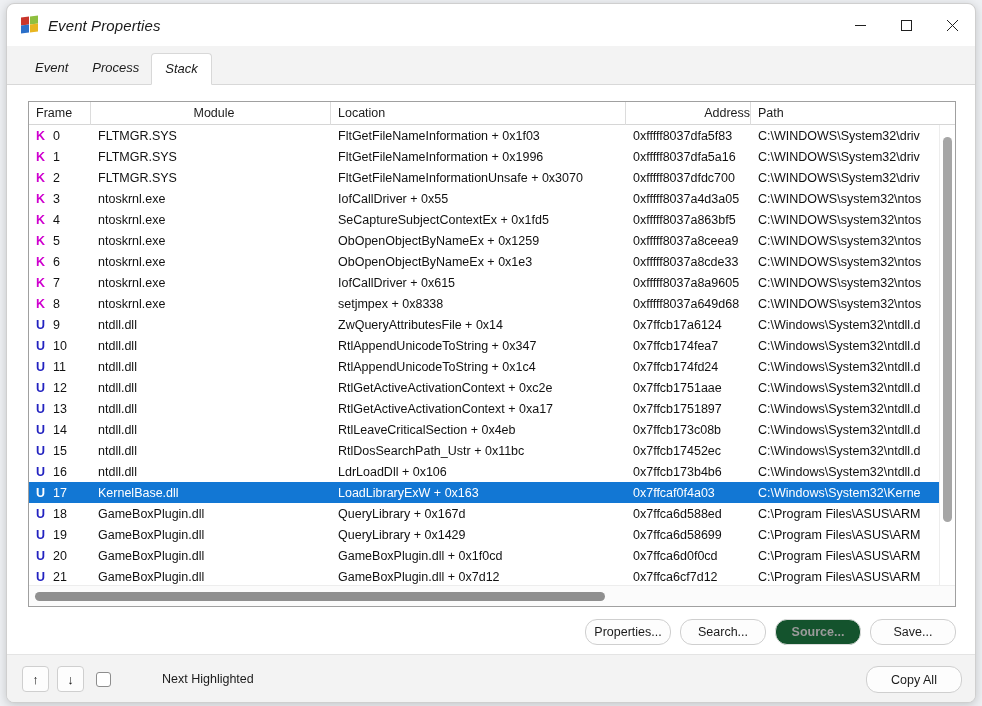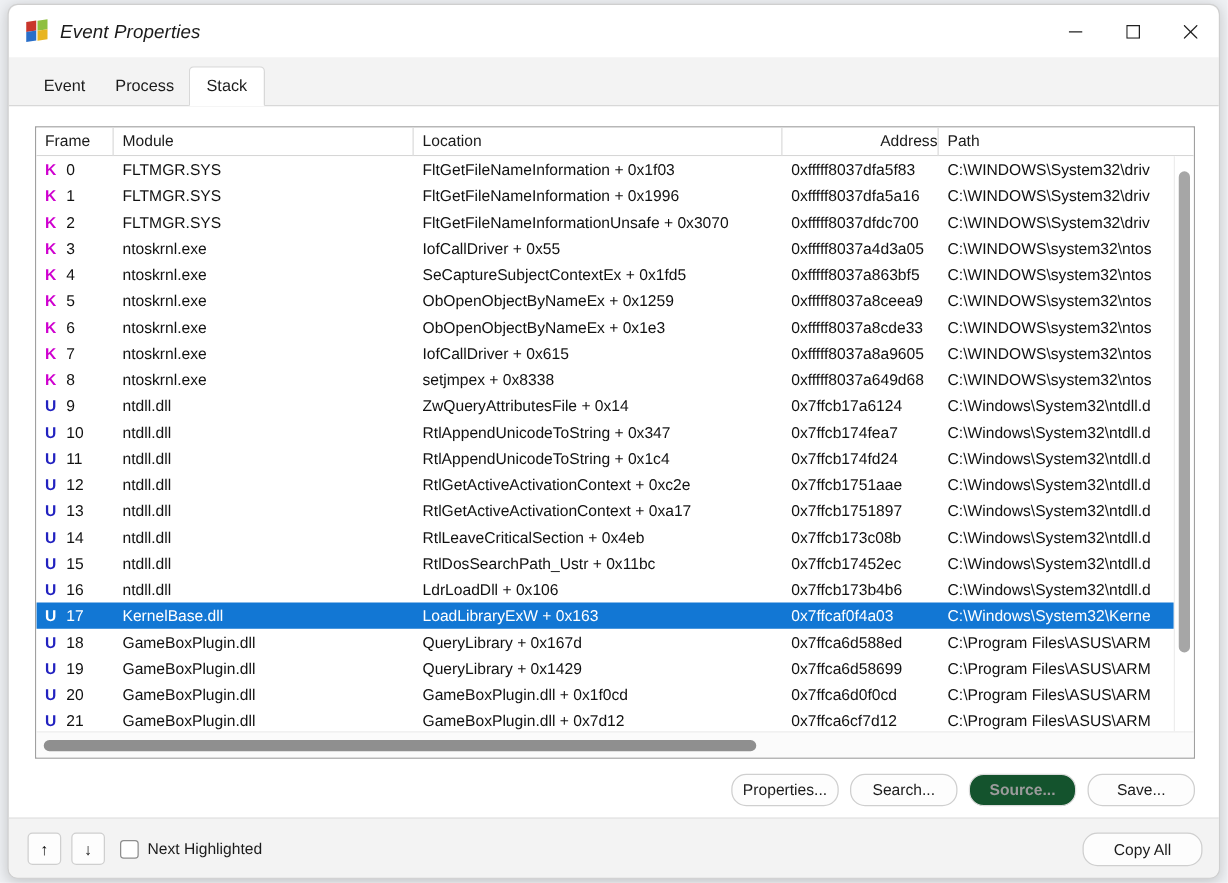--- a/index.html
+++ b/index.html
@@ -51,21 +51,21 @@
     color: #202020;
   }
   
   #tabstrip {
     position: absolute; left: 0; top: 42px;
     width: 100%; height: 38px;
     background: #f3f3f3;
   }
   #tabs {
     position: absolute; left: 16px; bottom: 0;
-    display: flex; align-items: center;
+    display: flex; align-items: flex-start; font-style: italic;
   }
   .tab {
     font-size: 13px; color: #1b1b1b;
     padding: 6px 11px 7px 11px;
     border: 1px solid transparent;
     background: transparent;
     line-height: 15px;
     position: relative;
   }
   .tab.active {
@@ -102,21 +102,21 @@
   }
   .hcell {
     font-size: 12.5px; color: #1b1b1b;
     padding: 4px 0 0 7px;
     border-right: 1px solid #dcdcdc;
     height: 23px;
     overflow: hidden; white-space: nowrap;
     flex: none;
   }
   .c-frame { width: 62px; }
-  .c-module { width: 240px; }
+  .c-module { width: 240px; text-align: center; }
   .c-location { width: 295px; }
   .c-address { width: 125px; text-align: right; }
   .c-path { width: 190px; border-right: none; }
   #rows-clip {
     position: absolute;
     left: 0; top: 23px;
     width: 912px; height: 460px;
     overflow: hidden;
     background: #ffffff;
   }
@@ -202,21 +202,21 @@
   }
   .navbtn {
     width: 27px; height: 26px;
     background: #fdfdfd;
     border: 1px solid #cfcfcf;
     border-radius: 4px;
     display: flex; align-items: center; justify-content: center;
     font-size: 13px; color: #111;
     margin-right: 8px;
   }
-  #chk-wrap { display: flex; margin-left: 4px; }
+  #chk-wrap { display: flex; margin-left: 4px; gap: 44px; }
   #chkbox {
     width: 15px; height: 15px;
     border: 1px solid #8d8d8d;
     border-radius: 3px;
     background: #ffffff;
     margin-right: 7px;
   }
   #chk-label { font-size: 12.5px; color: #1b1b1b; }
   #footer-right {
     position: absolute; right: 15px; top: 11px;

